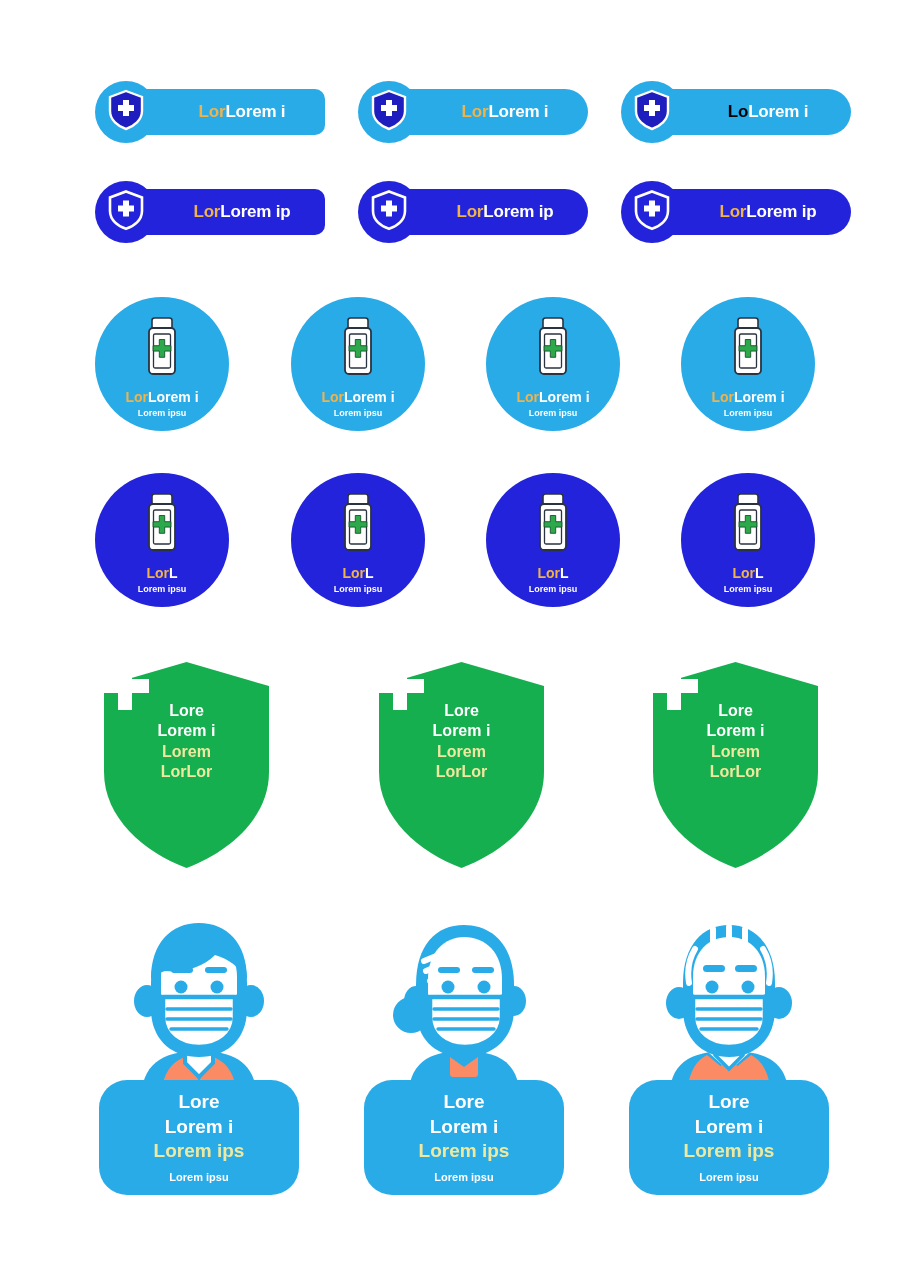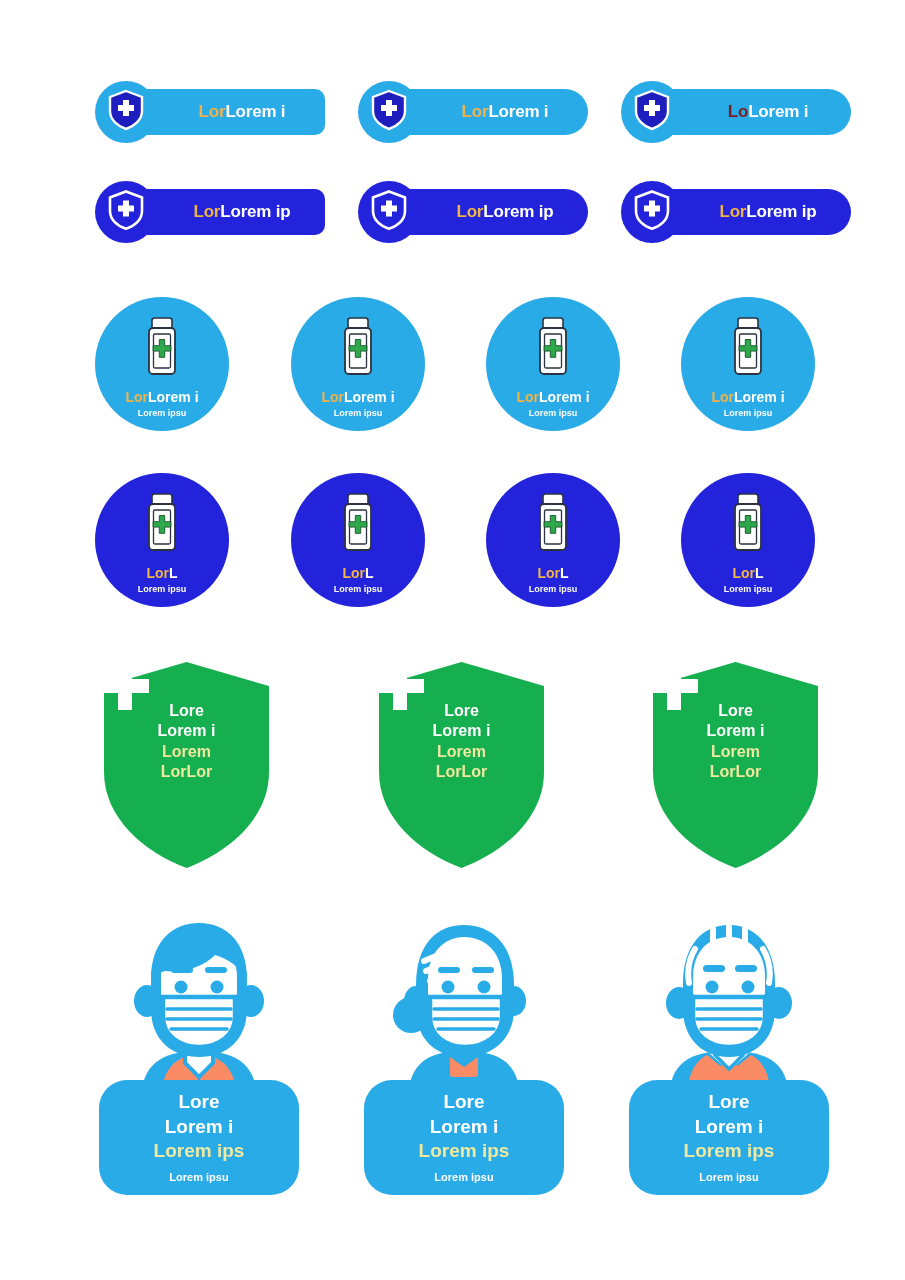--- a/index.html
+++ b/index.html
@@ -91,21 +91,21 @@
       </div>
       <div class="disc" style="background: rgb(41, 171, 232);">
         <span><svg width="40" height="42" viewBox="0 0 40 42">
             <path d="M20 2 L36 8 V22 C36 31 28 37.5 20 40 C12 37.5 4 31 4 22 V8 Z" fill="#1E1EBE" stroke="#ffffff" stroke-width="2.4"></path>
             <path d="M17 11 h6 v5 h5 v6 h-5 v5 h-6 v-5 h-5 v-6 h5 z" fill="#ffffff"></path>
           </svg></span>
       </div>
     </div>
     <div class="banner pill" style="left: 621px; top: 89px; width: 230px;">
       <div class="bar" style="width: 196px; background: rgb(41, 171, 232); border-radius: 8px 23px 23px 8px;">
-        <div class="btxt"><span class="cy" style="color: #7f1d1d;">Lo</span><span class="wh">Lorem i</span></div>
+        <div class="btxt"><span class="cy" style="color: #000000;">Lo</span><span class="wh">Lorem i</span></div>
       </div>
       <div class="disc" style="background: rgb(41, 171, 232);">
         <span><svg width="40" height="42" viewBox="0 0 40 42">
             <path d="M20 2 L36 8 V22 C36 31 28 37.5 20 40 C12 37.5 4 31 4 22 V8 Z" fill="#1E1EBE" stroke="#ffffff" stroke-width="2.4"></path>
             <path d="M17 11 h6 v5 h5 v6 h-5 v5 h-6 v-5 h-5 v-6 h5 z" fill="#ffffff"></path>
           </svg></span>
       </div>
     </div>
     <div class="banner " style="left: 95px; top: 189px; width: 230px;">
       <div class="bar" style="width: 196px; background: rgb(35, 35, 220); border-radius: 8px 10px 10px 8px;">

